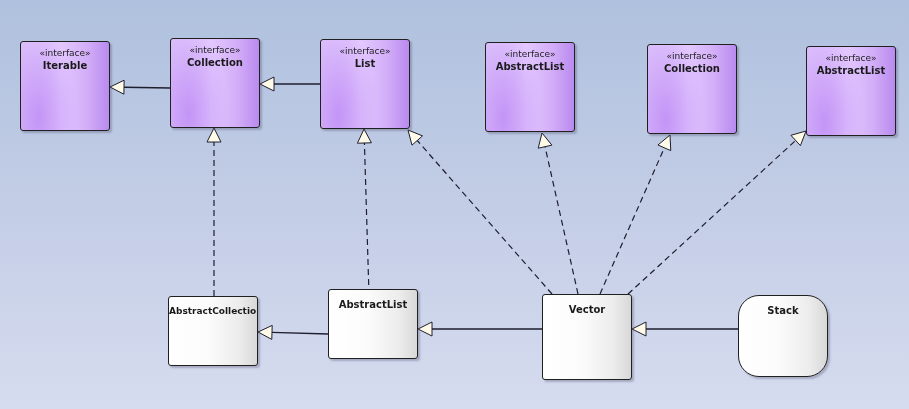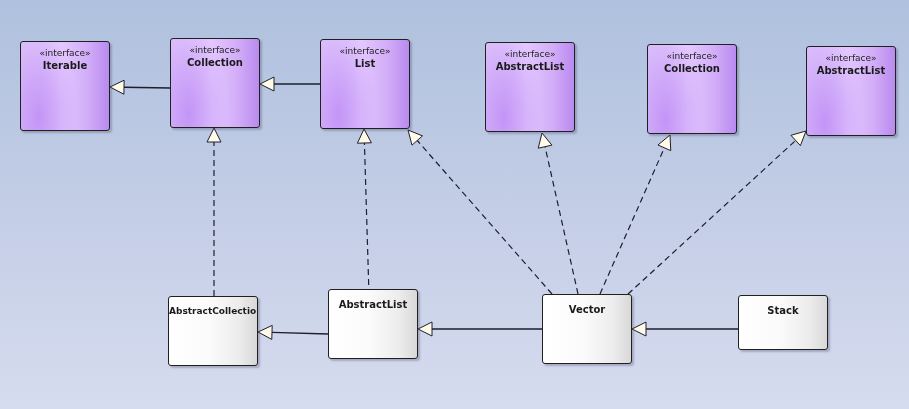--- a/index.html
+++ b/index.html
@@ -113,20 +113,20 @@
   </div>
 
   <div class="node cls" id="n-AbstractCollection" style="left:168px;top:296px;width:90px;height:70px;">
     <div class="name" style="font-size:9px;">AbstractCollection</div>
   </div>
 
   <div class="node cls" id="n-AbstractList" style="left:328px;top:289px;width:90px;height:70px;">
     <div class="name">AbstractList</div>
   </div>
 
-  <div class="node cls" id="n-Vector" style="left:542px;top:294px;width:90px;height:70px;">
+  <div class="node cls" id="n-Vector" style="left:542px;top:294px;width:90px;height:86px;">
     <div class="name">Vector</div>
   </div>
 
-  <div class="node cls" id="n-Stack" style="left:738px;top:295px;width:90px;height:55px;">
+  <div class="node cls" id="n-Stack" style="left:738px;top:295px;width:90px;height:82px;border-radius:21px;">
     <div class="name">Stack</div>
   </div>
 </div>
 
 </body></html>

